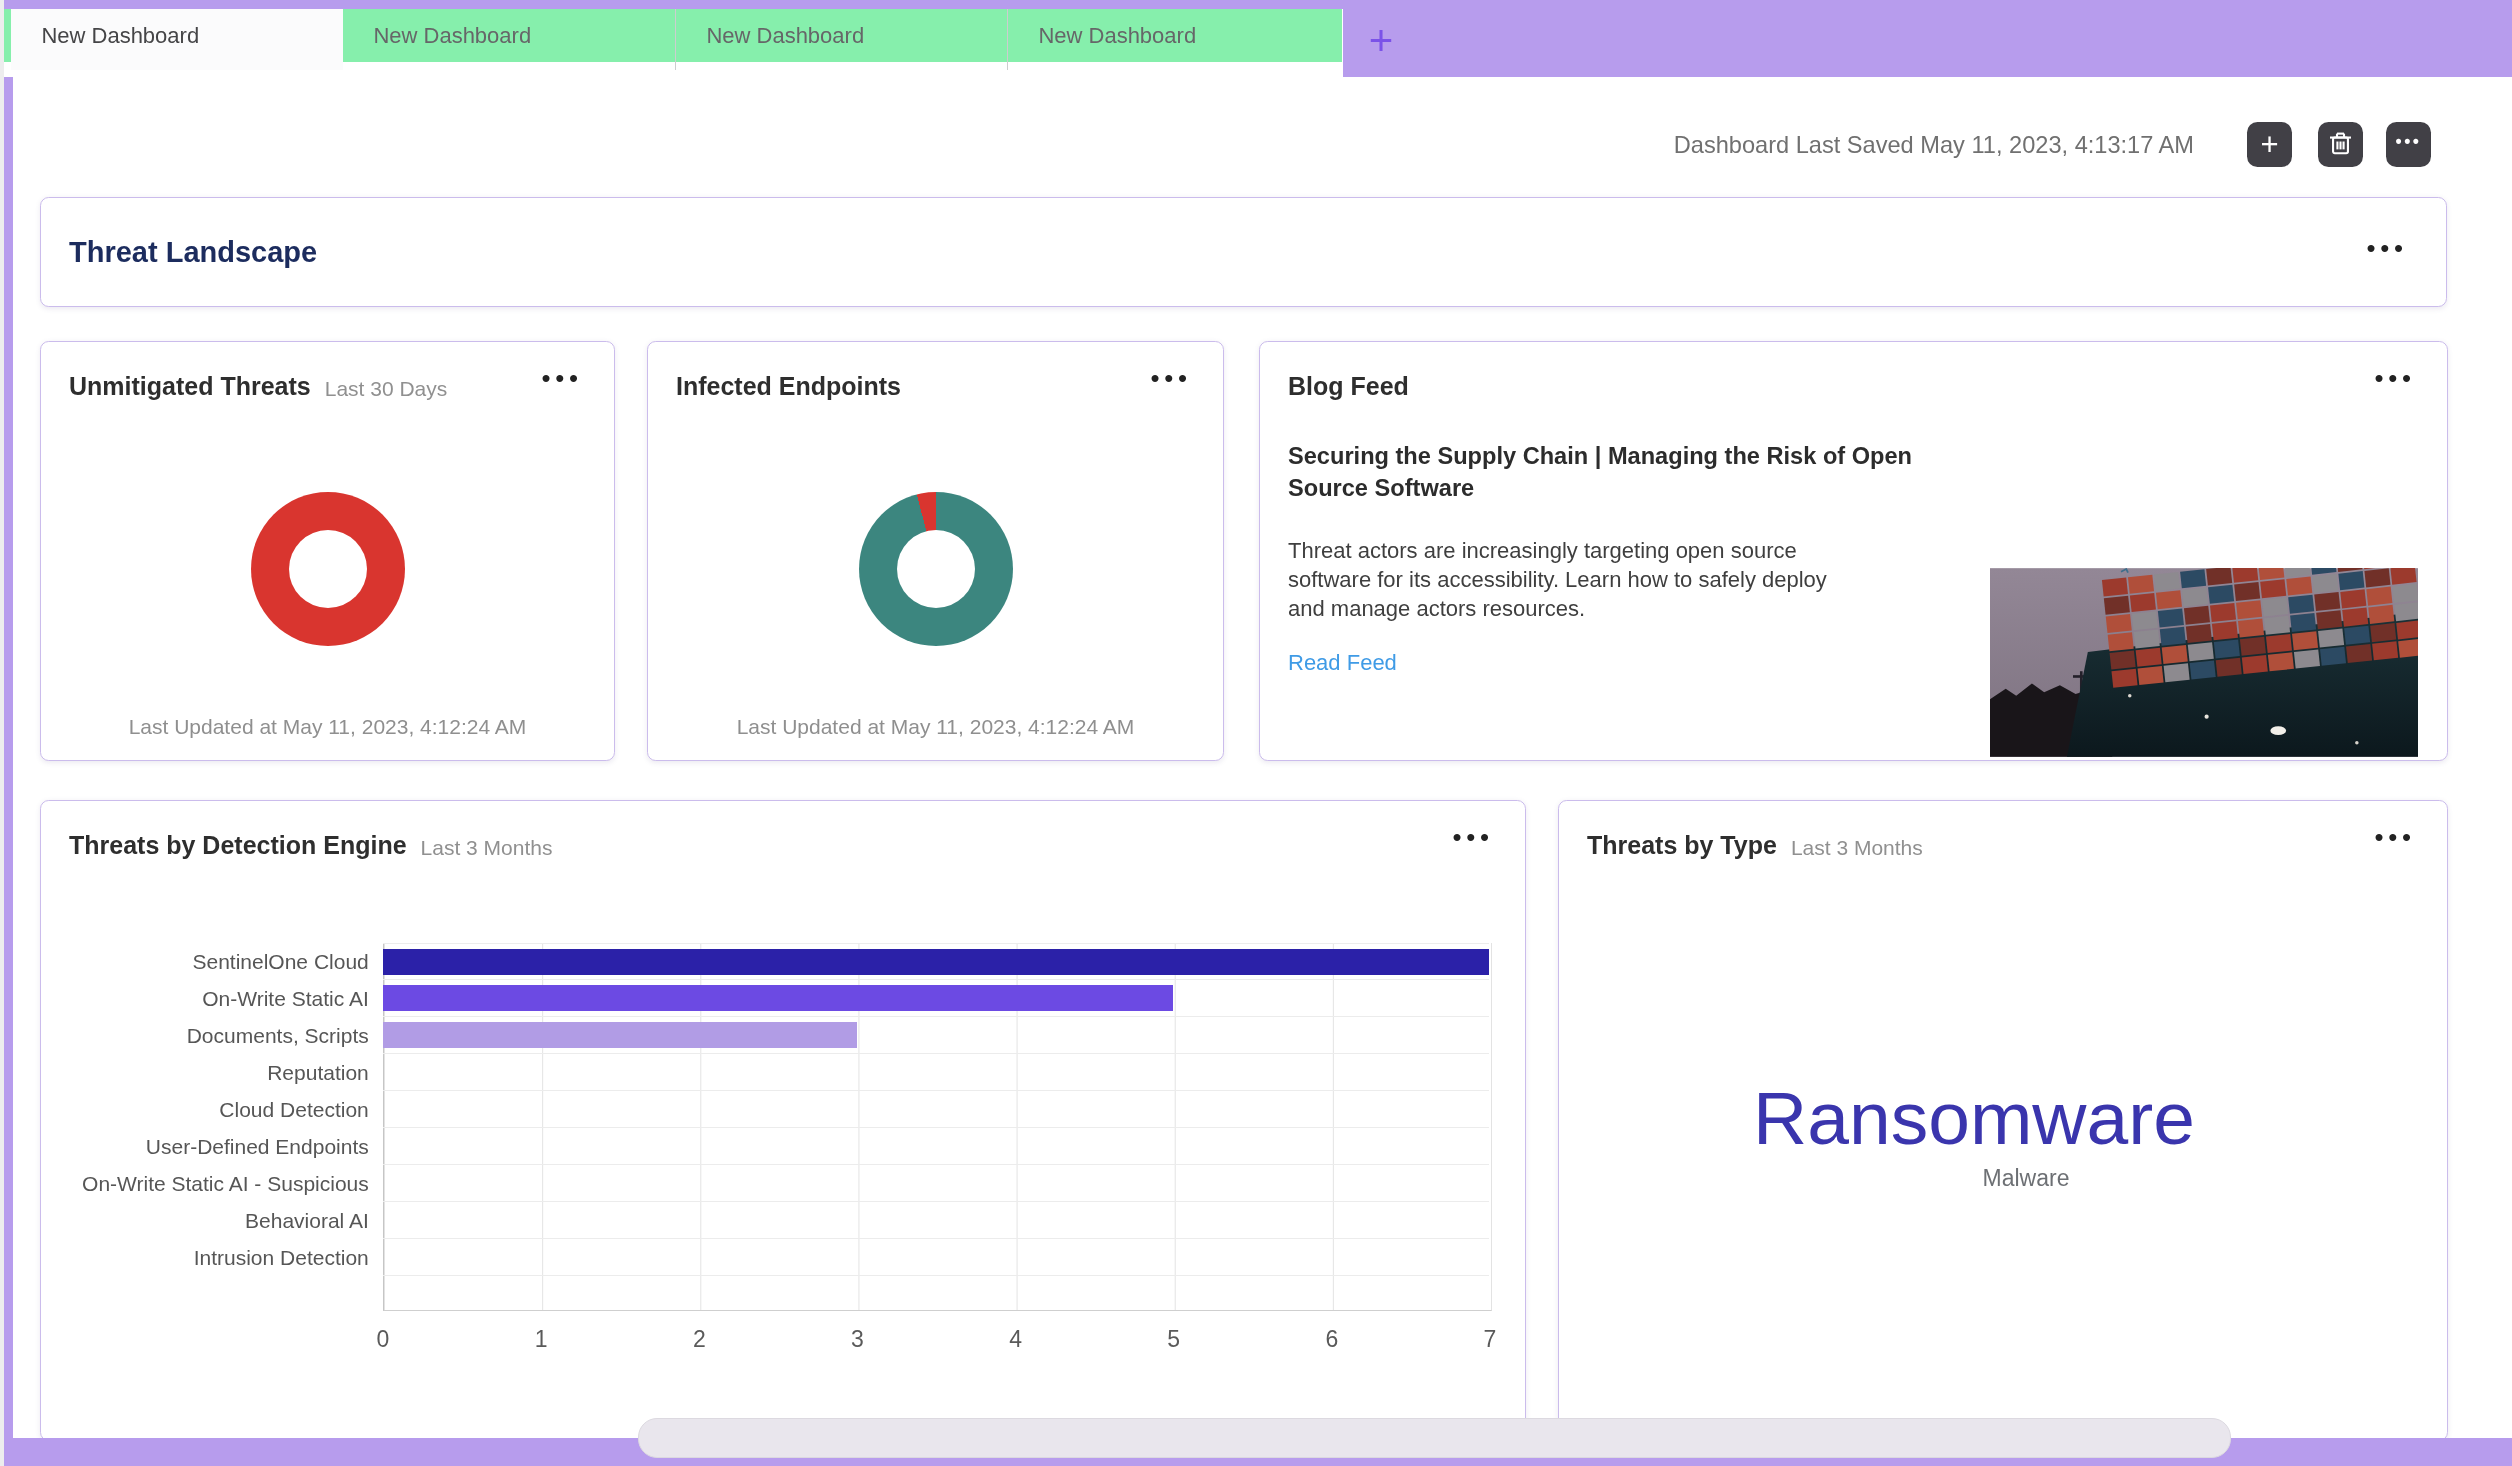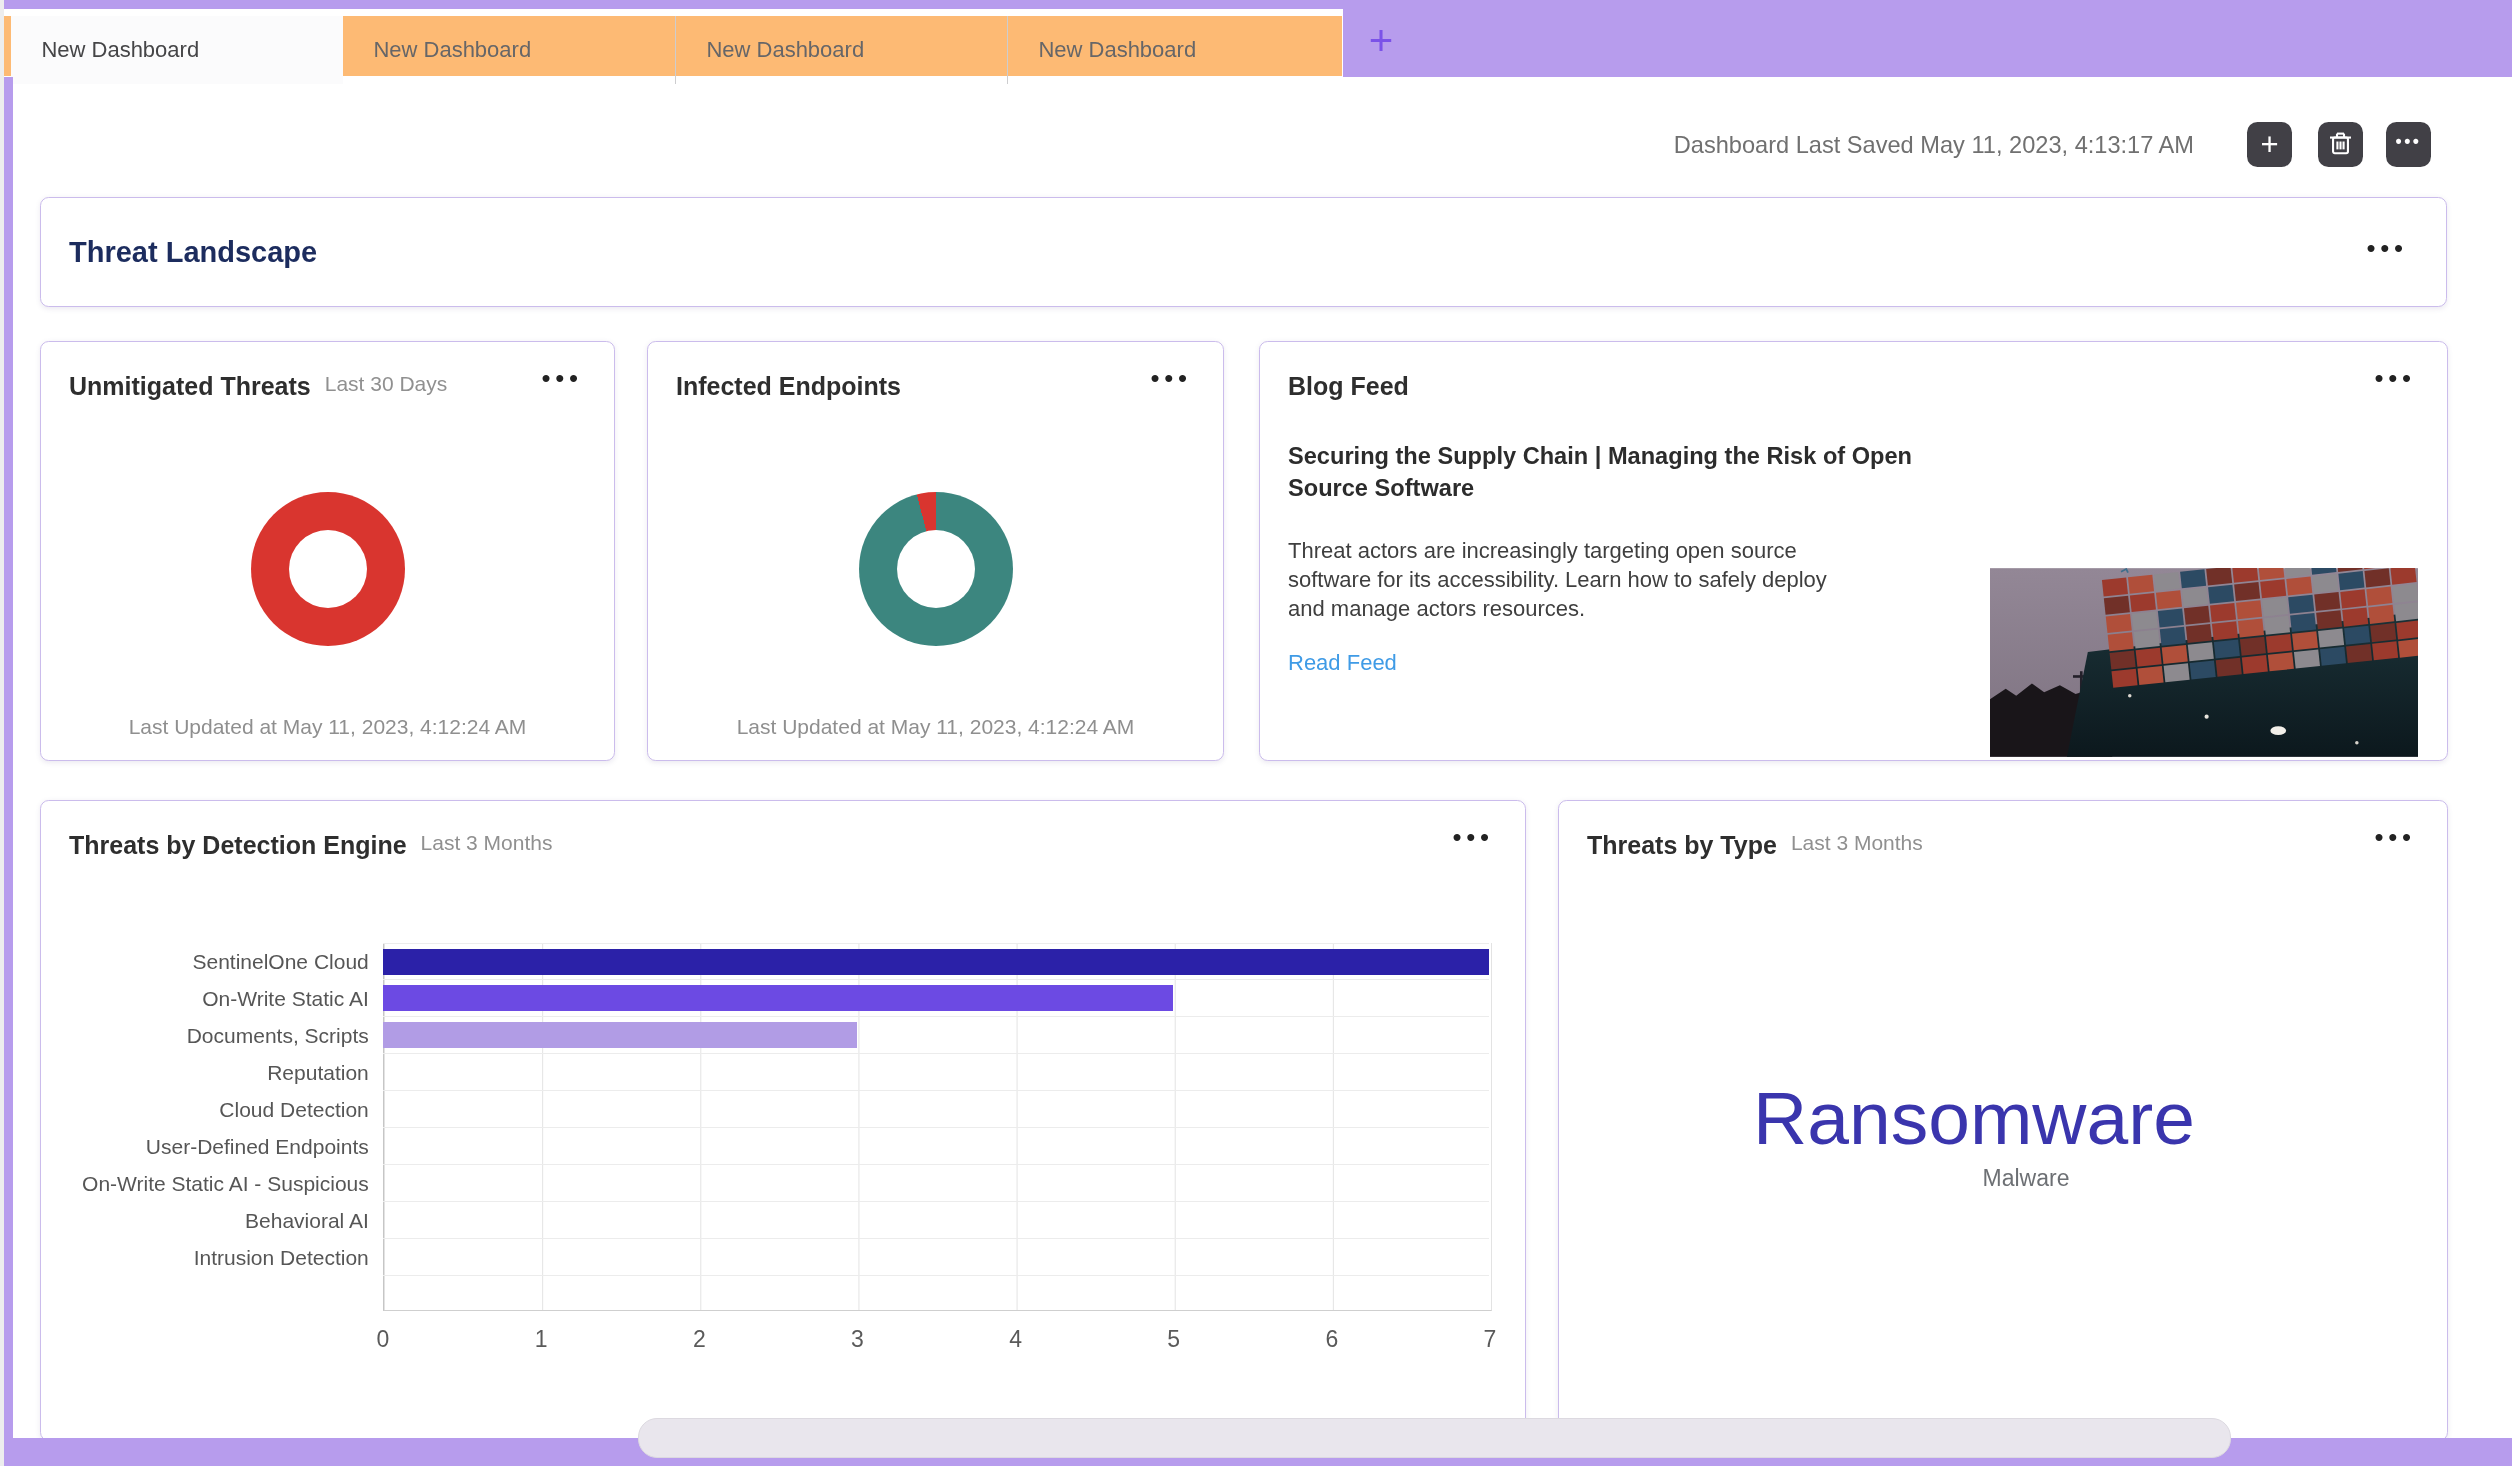--- a/index.html
+++ b/index.html
@@ -8,21 +8,21 @@
 
   
   .edge-gray-left{position:absolute;left:0;top:0;width:4.4px;height:1467px;background:#ededee;z-index:8;}
   .top-purple{position:absolute;left:4.4px;top:0;width:2508px;height:8.7px;background:#b79ced;z-index:7;}
   .left-purple{position:absolute;left:4.4px;top:77px;width:8.7px;height:1390px;background:#b79ced;z-index:7;}
   .bottom-purple{position:absolute;left:4.4px;top:1438px;width:2508px;height:29px;background:#b79ced;z-index:4;}
   .scroll-thumb{position:absolute;left:638px;top:1418px;width:1591px;height:38px;background:#e9e6ed;
                 border:0.9px solid #dcd9e0;border-radius:19px;z-index:5;}
 
   
-  .tabstrip{position:absolute;left:4.4px;top:16px;width:1338px;height:60px;background:#fdba74;display:flex;z-index:6;}
+  .tabstrip{position:absolute;left:4.4px;top:2px;width:1338px;height:60px;background:#86efac;display:flex;z-index:6;}
   .tabbar-purple{position:absolute;left:1343px;top:8.7px;width:1170px;height:68px;background:#b79ced;z-index:6;}
   .tab{width:332px;height:68px;line-height:68px;padding-left:30px;box-sizing:border-box;
        font-size:22px;color:#666668;white-space:nowrap;overflow:hidden;cursor:pointer;}
   .tab.active{background:#fbfbfc;color:#454547;margin-left:7px;}
   .tab.sep{border-left:0.9px solid #cdcdcf;}
   .tab-add{position:absolute;left:1360px;top:21px;width:42px;height:42px;z-index:7;
            color:#7b52e8;font-size:42px;line-height:40px;text-align:center;font-weight:400;cursor:pointer;}
 
   
   .last-saved{position:absolute;right:318px;top:132px;font-size:23.6px;color:#707070;}
@@ -34,21 +34,21 @@
 
   
   .card{position:absolute;background:#ffffff;border:0.9px solid #cbbcec;border-radius:8.7px;
         box-shadow:0 1.7px 5.2px rgba(100,80,140,0.12);box-sizing:border-box;}
   .section-card{left:40px;top:197px;width:2407px;height:110px;display:flex;align-items:center;}
   .section-title{margin-left:28px;font-size:29px;font-weight:700;color:#1c2c5e;}
   .card-menu{position:absolute;right:31px;top:19px;font-size:24.5px;letter-spacing:5.2px;color:#222222;
              font-weight:700;cursor:pointer;line-height:35px;}
   .section-card .card-menu{top:33px;right:38px;}
 
-  .card-head{position:absolute;left:28px;top:30px;display:flex;align-items:flex-start;}
+  .card-head{position:absolute;left:28px;top:30px;display:flex;align-items:flex-end;}
   .card-title{font-size:25px;font-weight:700;color:#2e2e2e;white-space:nowrap;}
   .card-range{font-size:21px;color:#909090;margin-left:14px;white-space:nowrap;}
 
   .card1{left:40px;top:341px;width:575px;height:420px;}
   .card2{left:647px;top:341px;width:577px;height:420px;}
   .card3{left:1259px;top:341px;width:1189px;height:420px;}
   .card4{left:40px;top:800px;width:1486px;height:641px;}
   .card5{left:1558px;top:800px;width:890px;height:641px;}
 
   

